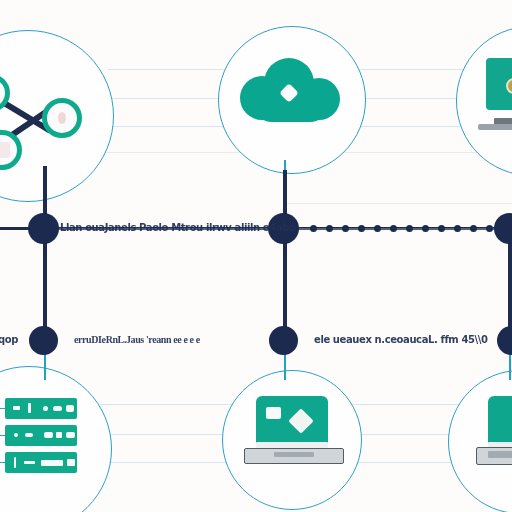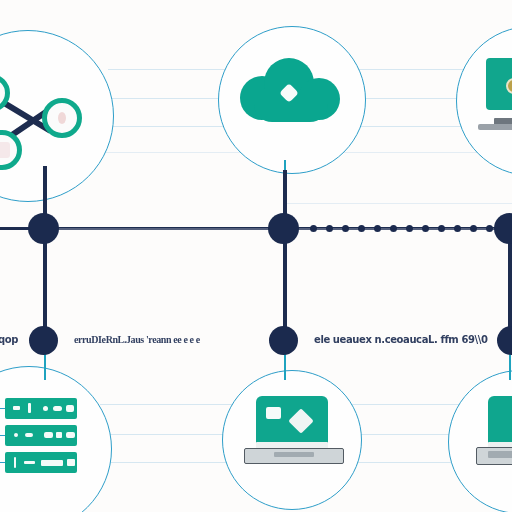--- a/index.html
+++ b/index.html
@@ -203,17 +203,18 @@
   <div class="bead" style="left:486px;top:225px;"></div>
 
   <div class="junction" style="left:28px;top:213px;width:31px;height:31px;"></div>
   <div class="junction" style="left:268px;top:213px;width:31px;height:31px;"></div>
   <div class="junction" style="left:494px;top:213px;width:31px;height:31px;"></div>
 
   <div class="junction" style="left:29px;top:326px;width:29px;height:29px;"></div>
   <div class="junction" style="left:269px;top:326px;width:29px;height:29px;"></div>
   <div class="junction" style="left:497px;top:326px;width:29px;height:29px;"></div>
 
+  <div class="glabel" style="left:60px;top:222px;">Llan ouaJanels Paolo Mtrou ilrwv aliiln o4abo</div>
   <div class="glabel" style="left:-2px;top:334px;">qop</div>
   <div class="glabel" style="left:74px;top:334px;font-family:Liberation Serif, serif;">erruDIeRnL.Jaus 'reann ee e e e</div>
-  <div class="glabel" style="left:314px;top:334px;">ele ueauex n.ceoaucaL. ffm 69\\0</div>
+  <div class="glabel" style="left:314px;top:334px;">ele ueauex n.ceoaucaL. ffm 45\\0</div>
 
 </div>
 
 </body></html>

